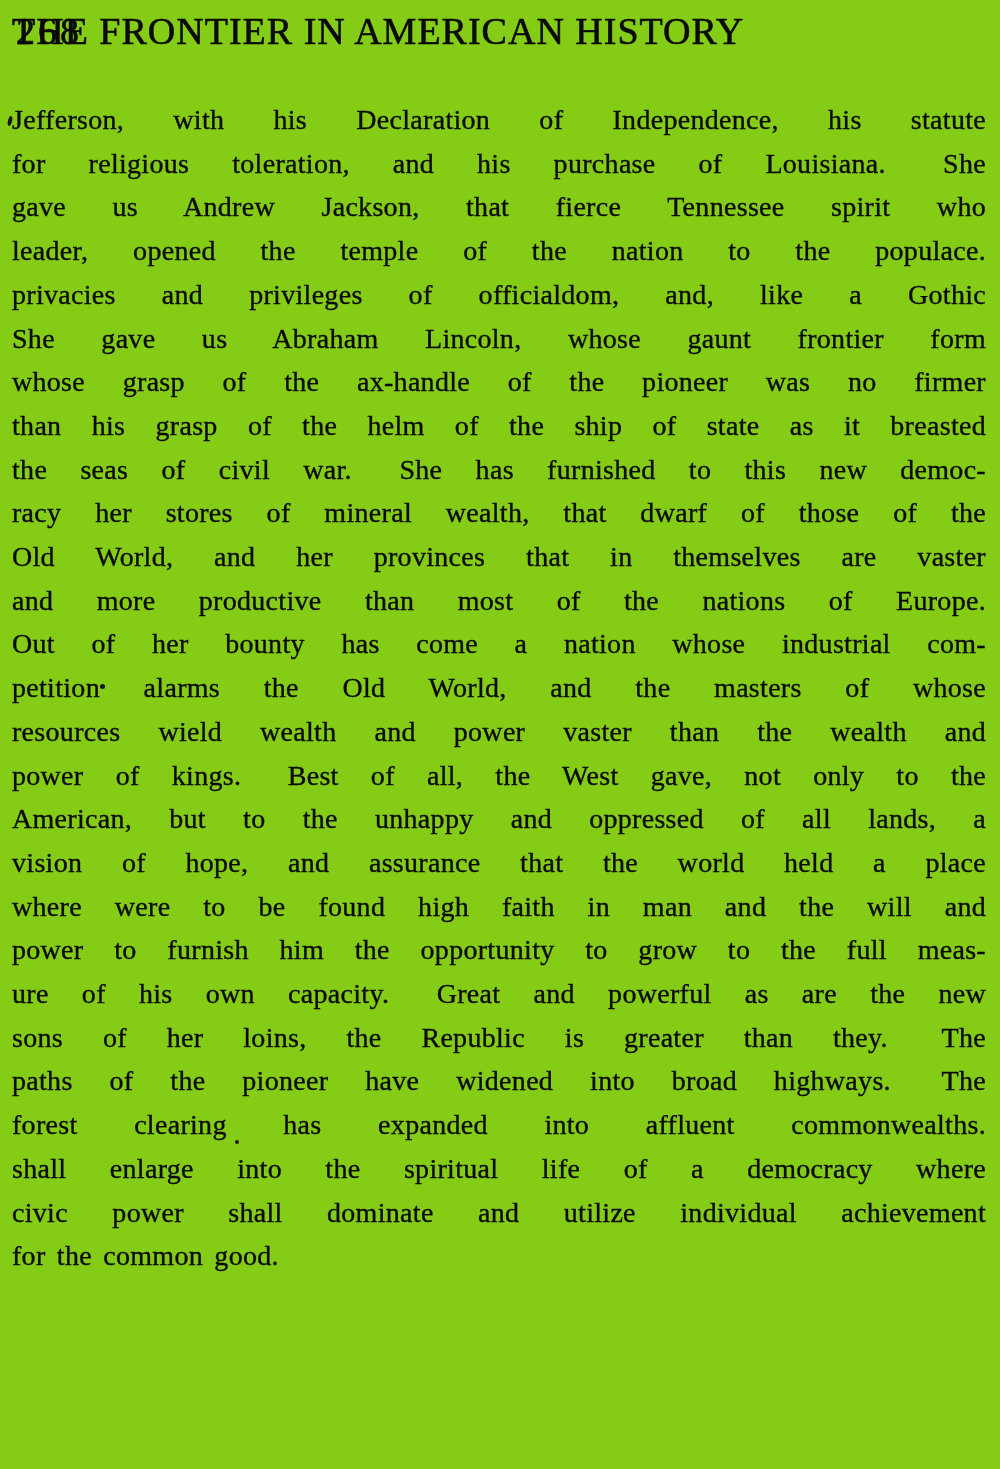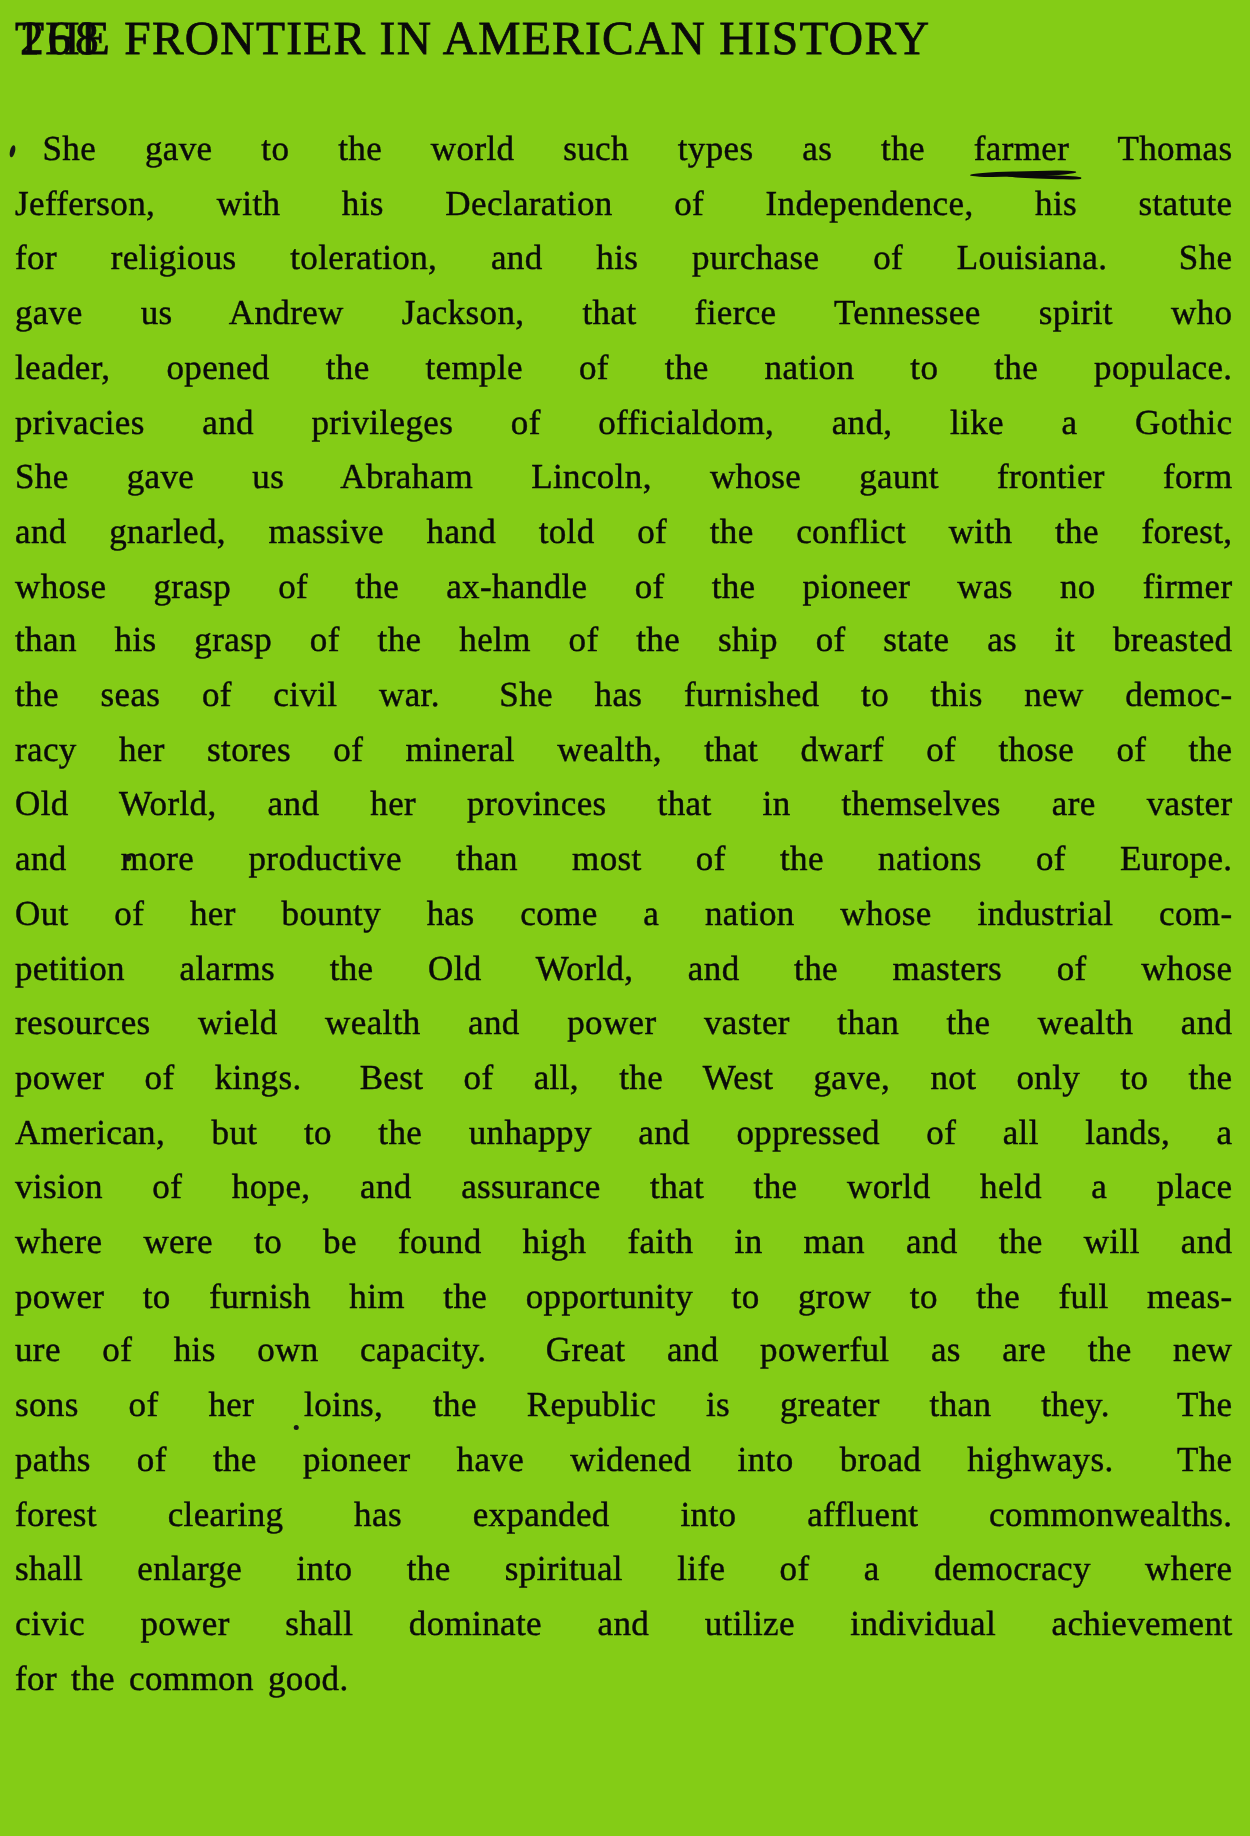--- a/index.html
+++ b/index.html
@@ -119,28 +119,26 @@
 <body>
 
 <div class="page">
 
   <div class="header">
     <span class="pagenum">268</span>
     <span class="title">THE FRONTIER IN AMERICAN HISTORY</span>
   </div>
 
   <div class="body-text">
-      <div class="line indent"><span>She gave to the world such types as the </span><span class="hand-underline">farmer</span><span> Thomas</span></div>
       <div class="line"><span>Jefferson, with his Declaration of Independence, his statute</span></div>
       <div class="line"><span>for religious toleration, and his purchase of Louisiana.  She</span></div>
       <div class="line"><span>gave us Andrew Jackson, that fierce Tennessee spirit who</span></div>
       <div class="line"><span>leader, opened the temple of the nation to the populace.</span></div>
       <div class="line"><span>privacies and privileges of officialdom, and, like a Gothic</span></div>
       <div class="line"><span>She gave us Abraham Lincoln, whose gaunt frontier form</span></div>
-      <div class="line"><span>and gnarled, massive hand told of the conflict with the forest,</span></div>
       <div class="line"><span>whose grasp of the ax-handle of the pioneer was no firmer</span></div>
       <div class="line"><span>than his grasp of the helm of the ship of state as it breasted</span></div>
       <div class="line"><span>the seas of civil war.  She has furnished to this new democ-</span></div>
       <div class="line"><span>racy her stores of mineral wealth, that dwarf of those of the</span></div>
       <div class="line"><span>Old World, and her provinces that in themselves are vaster</span></div>
       <div class="line"><span>and more productive than most of the nations of Europe.</span></div>
       <div class="line"><span>Out of her bounty has come a nation whose industrial com-</span></div>
       <div class="line"><span>petition alarms the Old World, and the masters of whose</span></div>
       <div class="line"><span>resources wield wealth and power vaster than the wealth and</span></div>
       <div class="line"><span>power of kings.  Best of all, the West gave, not only to the</span></div>

